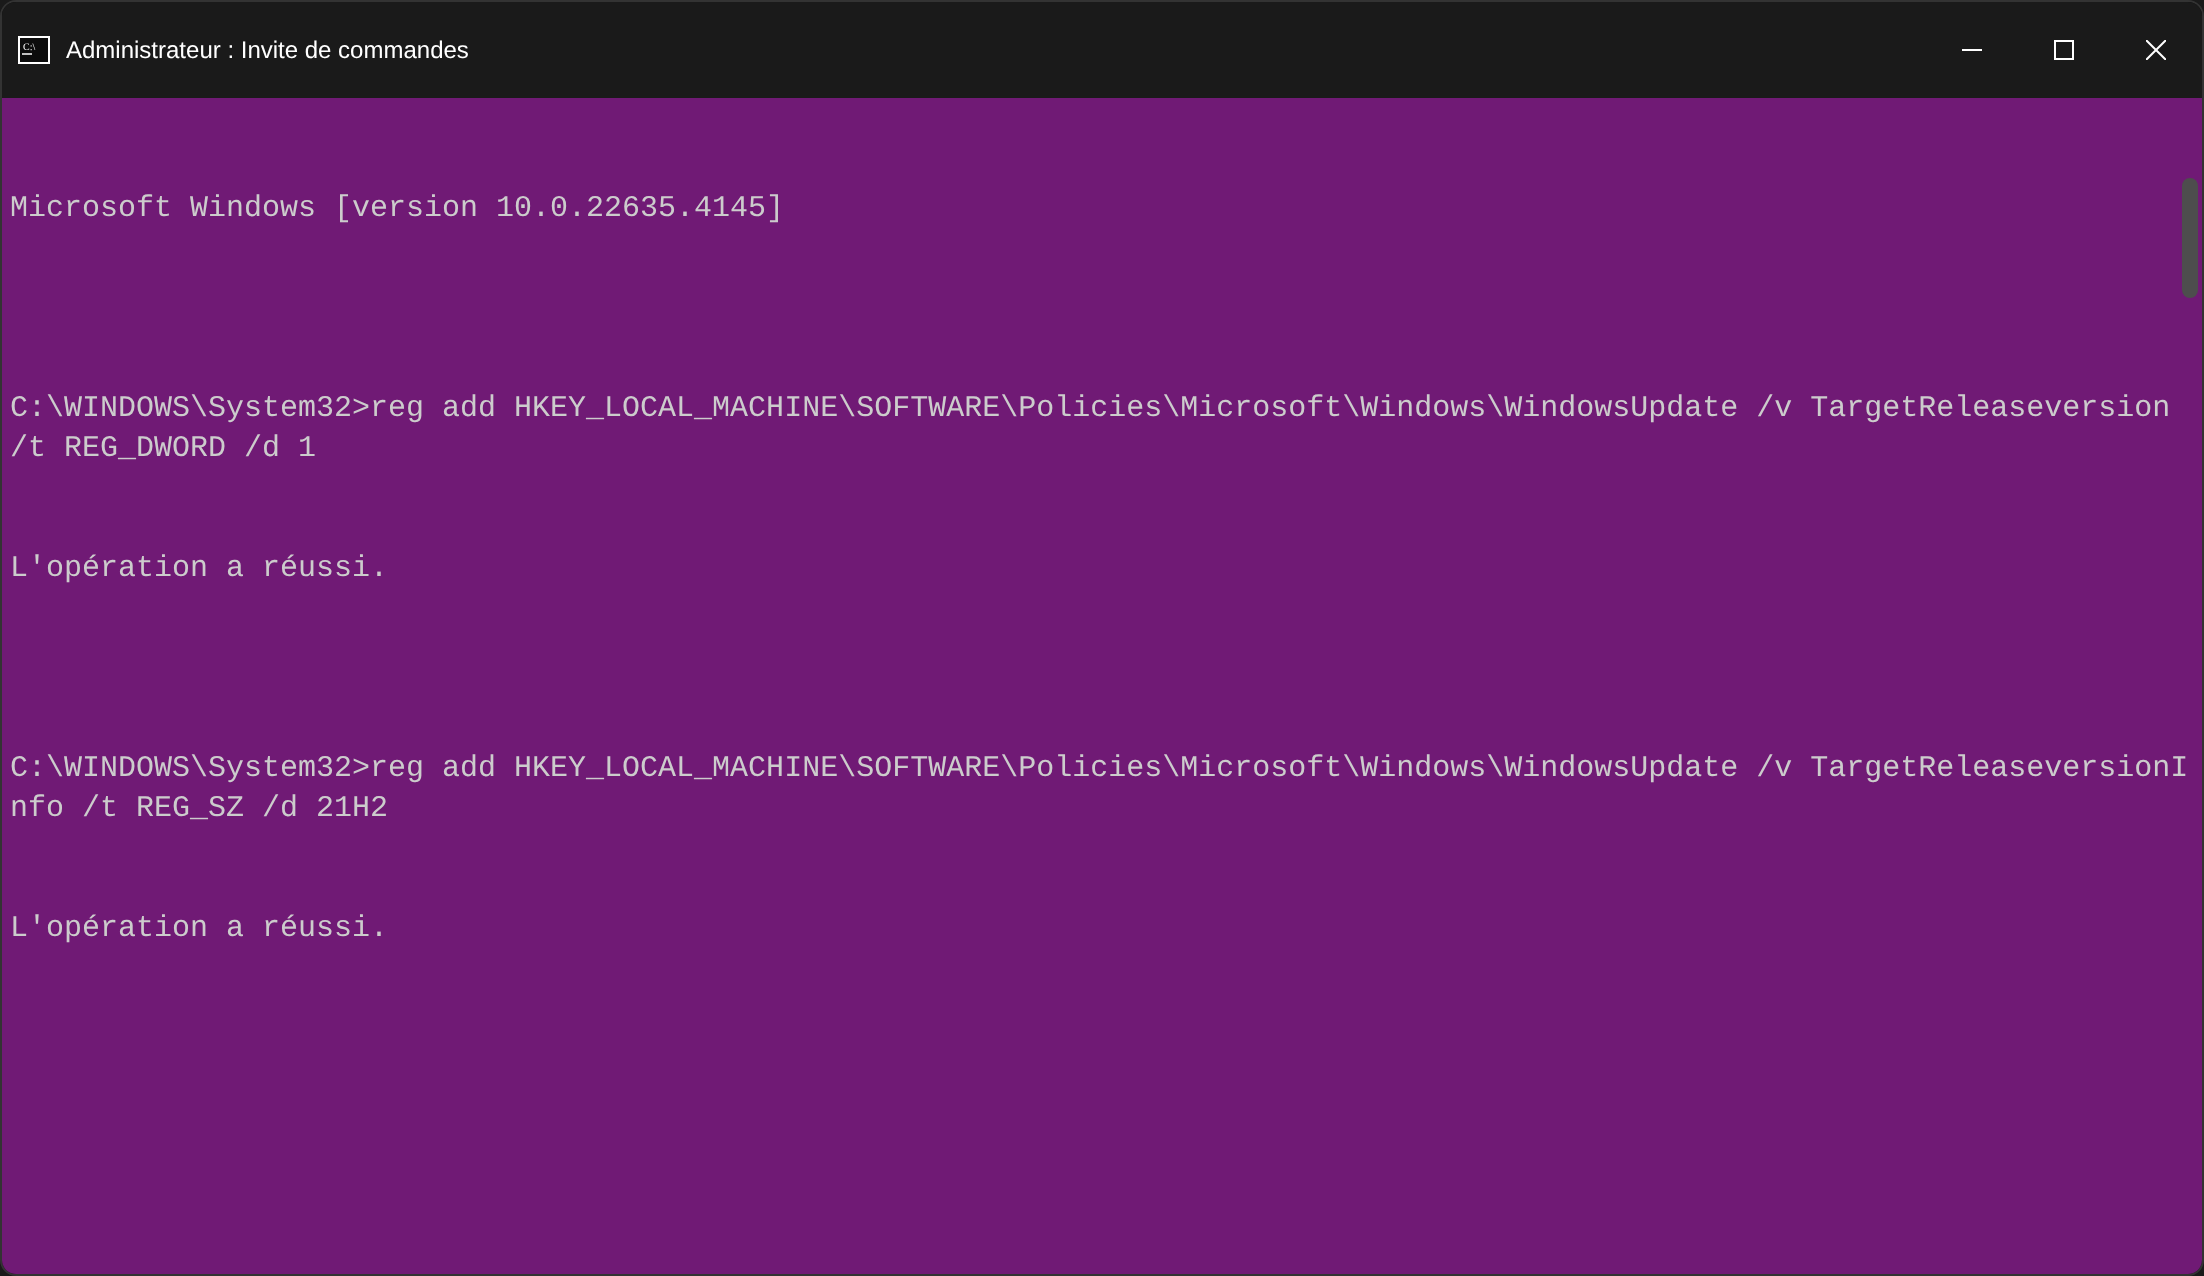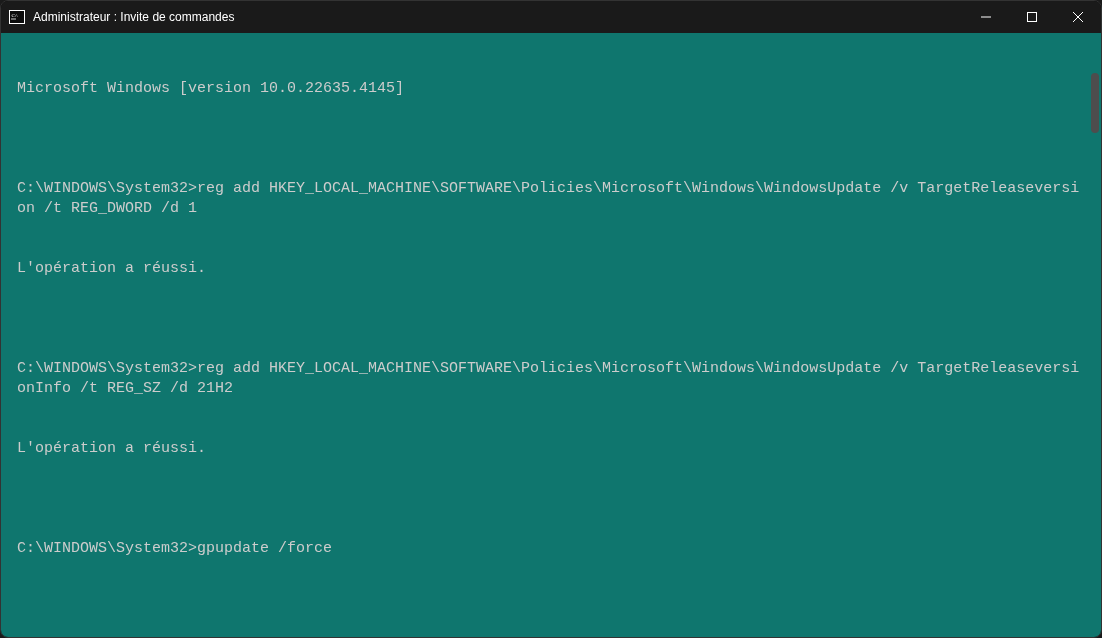--- a/index.html
+++ b/index.html
@@ -18,21 +18,21 @@
       width: 100%;
       height: 100%;
       background: #0c0c0c;
       border: 1px solid #333;
       border-radius: 8px;
       display: flex;
       flex-direction: column;
       overflow: hidden;
     }
     .titlebar {
-      height: 32px;
+      height: 48px;
       background: #1a1a1a;
       display: flex;
       align-items: center;
       justify-content: space-between;
       padding-left: 8px;
       user-select: none;
     }
     .titlebar-left {
       display: flex;
       align-items: center;
@@ -58,22 +58,22 @@
       width: 46px;
       height: 100%;
       display: flex;
       align-items: center;
       justify-content: center;
       color: #ffffff;
       cursor: pointer;
     }
     .terminal-body {
       flex: 1;
-      background: #0f766e;
-      padding: 6px 16px;
+      background: #701a75;
+      padding: 6px 4px;
       color: #cccccc;
       font-size: 15px;
       line-height: 20px;
       font-family: Consolas, "Courier New", monospace;
       overflow: hidden;
       position: relative;
     }
     .terminal-content {
       white-space: pre-wrap;
       word-break: break-all;
@@ -128,17 +128,16 @@
   <div class="terminal-body">
     <div class="terminal-content">
       <span class="line">Microsoft Windows [version 10.0.22635.4145]</span>
       <span class="line"></span>
       <span class="line">C:\WINDOWS\System32&gt;reg add HKEY_LOCAL_MACHINE\SOFTWARE\Policies\Microsoft\Windows\WindowsUpdate /v TargetReleaseversion /t REG_DWORD /d 1</span>
       <span class="line">L'opération a réussi.</span>
       <span class="line"></span>
       <span class="line">C:\WINDOWS\System32&gt;reg add HKEY_LOCAL_MACHINE\SOFTWARE\Policies\Microsoft\Windows\WindowsUpdate /v TargetReleaseversionInfo /t REG_SZ /d 21H2</span>
       <span class="line">L'opération a réussi.</span>
       <span class="line"></span>
-      <span class="line">C:\WINDOWS\System32&gt;gpupdate /force</span>
     </div>
     <div class="scrollbar"></div>
   </div>
 </div>
 
 </body></html>

